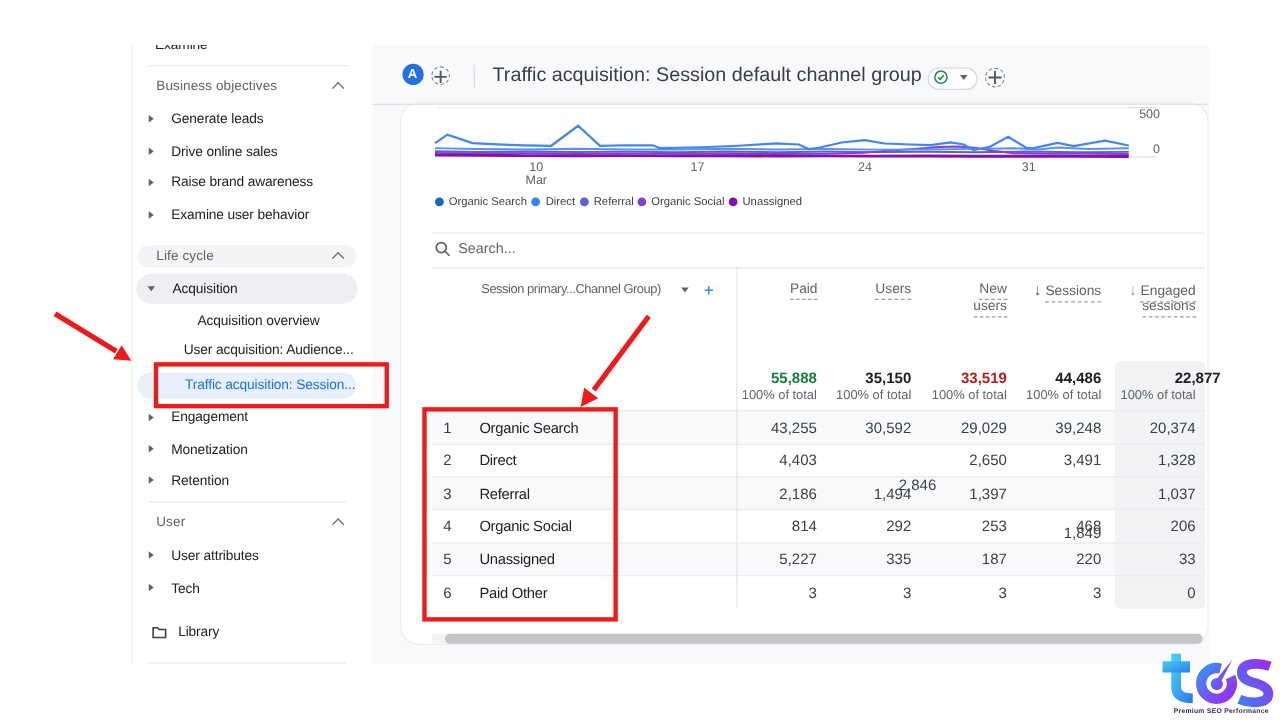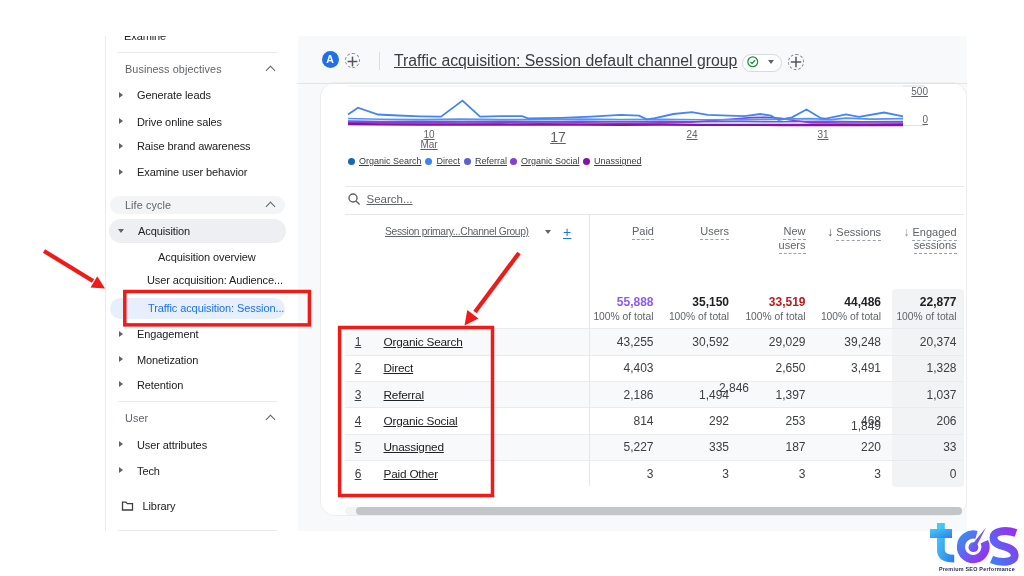--- a/index.html
+++ b/index.html
@@ -1,19 +1,19 @@
 <!DOCTYPE html>
 <html><head>
 <meta charset="utf-8">
 <style>
   html,body{margin:0;padding:0;}
   body{width:1024px;height:576px;background:#fff;font-family:"Liberation Sans",sans-serif;overflow:hidden;}
   #page{position:relative;width:1024px;height:576px;background:#fff;}
   .abs{position:absolute;}
-  .txt{position:absolute;white-space:nowrap;text-decoration:underline;}
+  .txt{position:absolute;white-space:nowrap;}
   .hline{position:absolute;height:1px;}
   .vline{position:absolute;width:1px;}
   .tri-r{position:absolute;width:0;height:0;border-left:4.5px solid #5f6368;border-top:3.2px solid transparent;border-bottom:3.2px solid transparent;}
   .tri-d{position:absolute;width:0;height:0;border-top:4.5px solid #5f6368;border-left:3.2px solid transparent;border-right:3.2px solid transparent;}
   .chev{position:absolute;width:6px;height:6px;border-left:1.5px solid #5f6368;border-top:1.5px solid #5f6368;transform:rotate(45deg);}
   .sitem{position:absolute;font-size:11px;letter-spacing:-0.1px;color:#202124;white-space:nowrap;}
   .shead{position:absolute;font-size:10.8px;color:#5f6368;font-weight:500;white-space:nowrap;letter-spacing:.1px;}
   .num{position:absolute;font-size:12px;color:#3c4043;text-align:right;width:80px;white-space:nowrap;}
   .colh{position:absolute;font-size:11px;color:#5f6368;font-weight:500;text-align:right;width:90px;white-space:nowrap;}
   .colh span{border-bottom:1px dashed #9aa0a6;padding-bottom:2px;}
@@ -119,21 +119,21 @@
       <polyline fill="none" stroke="#8710a8" stroke-width="2.3" points="27,41 60,41.3 100,41.5 140,41.6 180,41.5 220,41.7 260,41.6 300,41.8 340,41.7 380,41.9 420,41.8 460,42 500,42 540,42.1 582,42.2"></polyline>
 
       <polyline fill="none" stroke="#5891f0" stroke-width="1.6" points="27,35.5 60,36.2 100,36.6 140,36.1 180,36.6 220,36.6 260,36.1 300,36.6 340,36.2 380,36.7 420,36.6 460,36.1 490,35.6 510,36.6 525,35.1 550,36.1 582,35.6"></polyline>
 
       <polyline fill="none" stroke="#4285f4" stroke-width="1.8" points="27,31.5 37,24.7 57,31.5 77,32.5 99,33.3 120,33.6 141.5,17.6 159,33.7 180,33.2 201,33.2 207,35.4 240,34.8 270,33.6 299.6,31.8 318,32.6 326,36.3 334,35.2 352.4,31 370.8,29.1 386.6,31.8 407.7,32.6 423.5,33.1 439.4,31 449.9,32.6 457.8,37 471,34.4 485.5,26.5 500,35.2 505,35.7 525,31.3 538,33.9 563,29.5 582,33.4"></polyline>
     </svg>
     <div class="txt" style="left:905px;top:86px;width:23px;text-align:right;font-size:10px;color:#5f6368;">500</div>
     <div class="txt" style="left:905px;top:114px;width:23px;text-align:right;font-size:10px;color:#5f6368;">0</div>
     <div class="txt" style="left:419px;top:128.5px;width:20px;text-align:center;font-size:10px;color:#5f6368;">10</div>
     <div class="txt" style="left:419px;top:138.5px;width:20px;text-align:center;font-size:10px;color:#5f6368;">Mar</div>
-    <div class="txt" style="left:548px;top:128.5px;width:20px;text-align:center;font-size:14px;color:#5f6368;">17</div>
+    <div class="txt" style="left:548px;top:128.5px;width:20px;text-align:center;font-size:10px;color:#5f6368;">17</div>
     <div class="txt" style="left:682px;top:128.5px;width:20px;text-align:center;font-size:10px;color:#5f6368;">24</div>
     <div class="txt" style="left:813px;top:128.5px;width:20px;text-align:center;font-size:10px;color:#5f6368;">31</div>
 
     <div id="legend" style="position:absolute;left:0;top:0;">
       <div class="abs" style="left:347.5px;top:157.5px;width:7px;height:7px;border-radius:50%;background:#1967b3;"></div>
       <div class="txt" style="left:359px;top:156px;font-size:9px;color:#3c4043;">Organic Search</div>
       <div class="abs" style="left:425px;top:157.5px;width:7px;height:7px;border-radius:50%;background:#3b82f6;"></div>
       <div class="txt" style="left:436.5px;top:156px;font-size:9px;color:#3c4043;">Direct</div>
       <div class="abs" style="left:463.5px;top:157.5px;width:7px;height:7px;border-radius:50%;background:#5b5fd6;"></div>
       <div class="txt" style="left:475px;top:156px;font-size:9px;color:#3c4043;">Referral</div>
@@ -172,25 +172,25 @@
     <div class="tri-d" style="left:544.5px;top:229.5px;"></div>
     <div class="txt" style="left:563px;top:223.5px;font-size:14px;color:#1a73e8;font-weight:500;">+</div>
     <div class="colh" style="left:564px;top:225px;"><span>Paid</span></div>
     <div class="colh" style="left:639px;top:225px;"><span>Users</span></div>
     <div class="colh" style="left:715.5px;top:225px;"><span>New</span></div>
     <div class="colh" style="left:715.5px;top:239px;"><span>users</span></div>
     <div class="colh" style="left:791px;top:225px;"><span style="border-bottom:none;font-size:12.5px;">↓</span> <span>Sessions</span></div>
     <div class="colh" style="left:866.5px;top:225px;"><span style="border-bottom:none;color:#9aa0a6;font-size:12.5px;">↓</span> <span>Engaged</span></div>
     <div class="colh" style="left:866.5px;top:239px;"><span>sessions</span></div>
 
-    <div class="num" style="left:573.5px;top:295px;font-weight:600;color:#8b5cf6;">55,888</div>
+    <div class="num" style="left:573.5px;top:295px;font-weight:600;color:#15803d;">55,888</div>
     <div class="num" style="left:649px;top:295px;font-weight:600;color:#202124;">35,150</div>
     <div class="num" style="left:725.5px;top:295px;font-weight:600;color:#b91c1c;">33,519</div>
     <div class="num" style="left:801px;top:295px;font-weight:600;color:#202124;">44,486</div>
-    <div class="num" style="left:876.5px;top:295px;font-weight:600;color:#202124;">22,877</div>
+    <div class="num" style="left:876.5px;top:295px;font-weight:600;color:#202124;padding-left:20px;">22,877</div>
     <div class="num" style="left:573.5px;top:311px;font-size:10.3px;color:#5f6368;">100% of total</div>
     <div class="num" style="left:649px;top:311px;font-size:10.3px;color:#5f6368;">100% of total</div>
     <div class="num" style="left:725.5px;top:311px;font-size:10.3px;color:#5f6368;">100% of total</div>
     <div class="num" style="left:801px;top:311px;font-size:10.3px;color:#5f6368;">100% of total</div>
     <div class="num" style="left:876.5px;top:311px;font-size:10.3px;color:#5f6368;">100% of total</div>
 
     <div class="txt" style="left:352px;top:335.0px;width:12px;text-align:center;font-size:12px;color:#3c4043;">1</div>
     <div class="txt" style="left:383.5px;top:335.0px;font-size:11.8px;letter-spacing:-0.2px;color:#202124;font-weight:500;">Organic Search</div>
     <div class="num" style="left:573.5px;top:335.0px;">43,255</div>
     <div class="num" style="left:649px;top:335.0px;">30,592</div>

